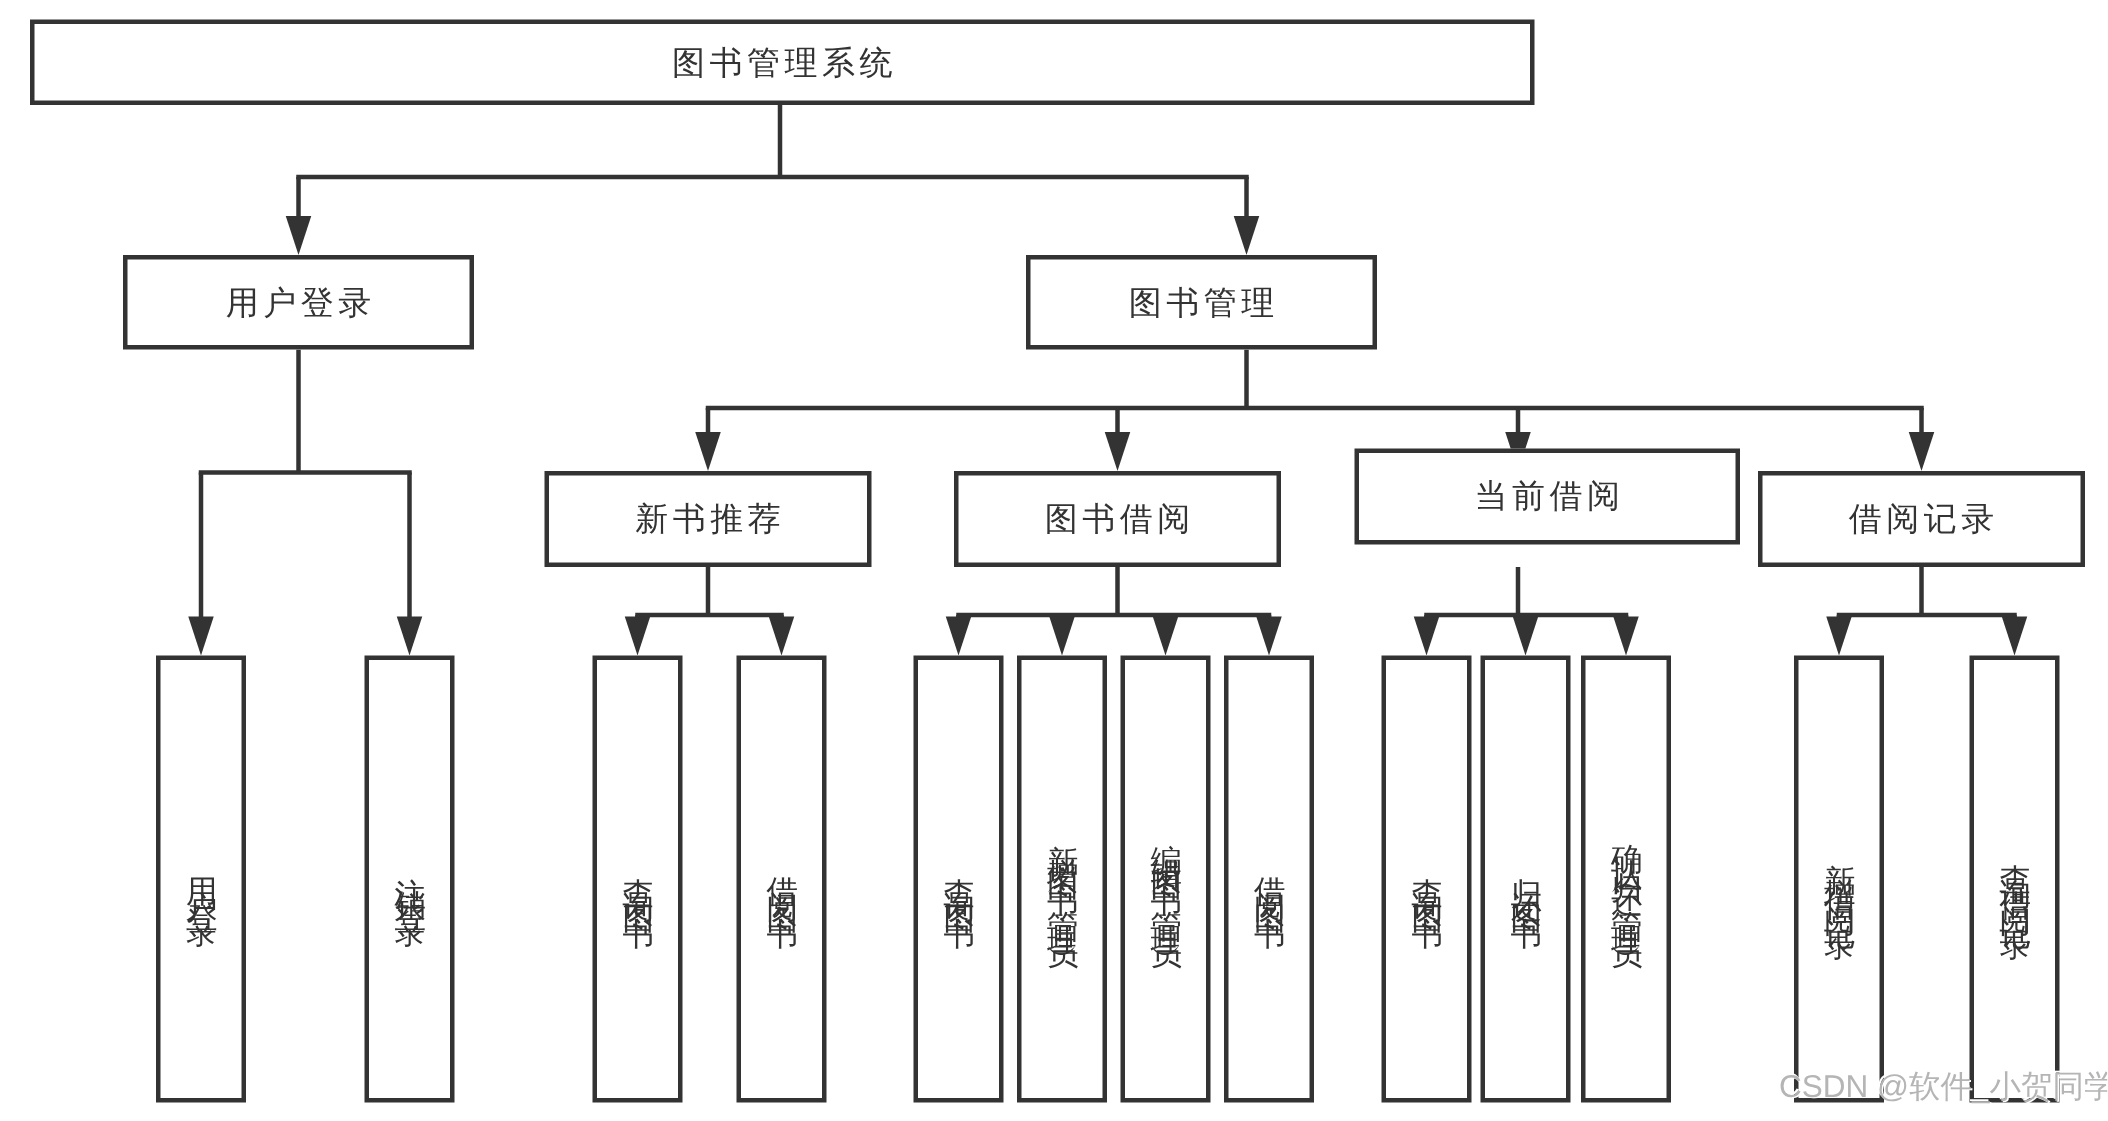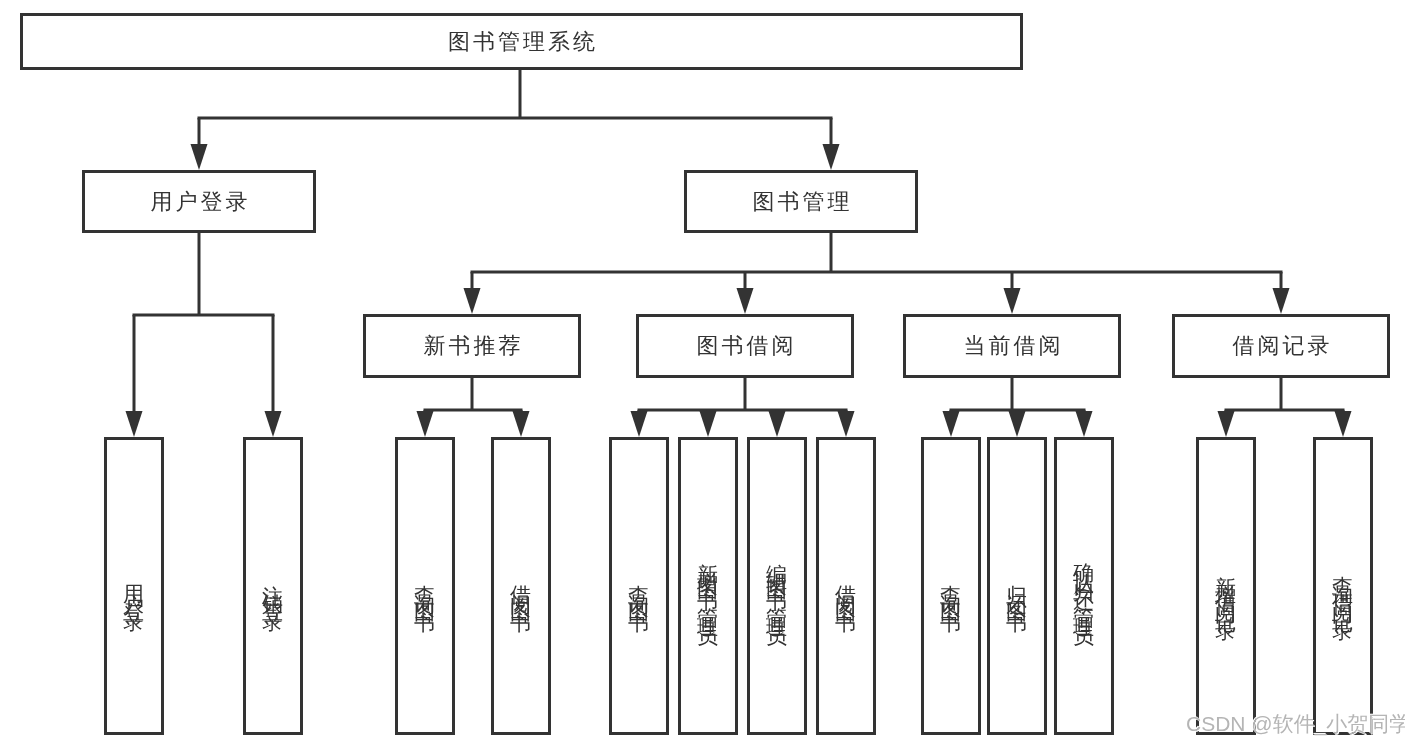--- a/index.html
+++ b/index.html
@@ -133,21 +133,21 @@
     </g>
   </svg>
 
   <div class="box" style="left:20px; top:13px; width:1003px; height:57px;">图书管理系统</div>
 
   <div class="box" style="left:82px; top:170px; width:234px; height:63px;">用户登录</div>
   <div class="box" style="left:684px; top:170px; width:234px; height:63px;">图书管理</div>
 
   <div class="box" style="left:363px; top:314px; width:218px; height:64px;">新书推荐</div>
   <div class="box" style="left:636px; top:314px; width:218px; height:64px;">图书借阅</div>
-  <div class="box" style="left:903px; top:314px; width:218px; height:64px;">当前借阅</div>
+  <div class="box" style="left:903px; top:299px; width:257px; height:64px;">当前借阅</div>
   <div class="box" style="left:1172px; top:314px; width:218px; height:64px;">借阅记录</div>
 
   <div class="vbox" style="left:104px;">用户登录</div>
   <div class="vbox" style="left:243px;">注销登录</div>
   <div class="vbox" style="left:395px;">查询图书</div>
   <div class="vbox" style="left:491px;">借阅图书</div>
   <div class="vbox" style="left:609px;">查询图书</div>
   <div class="vbox" style="left:678px;">新增图书（管理员）</div>
   <div class="vbox" style="left:747px;">编辑图书（管理员）</div>
   <div class="vbox" style="left:816px;">借阅图书</div>

